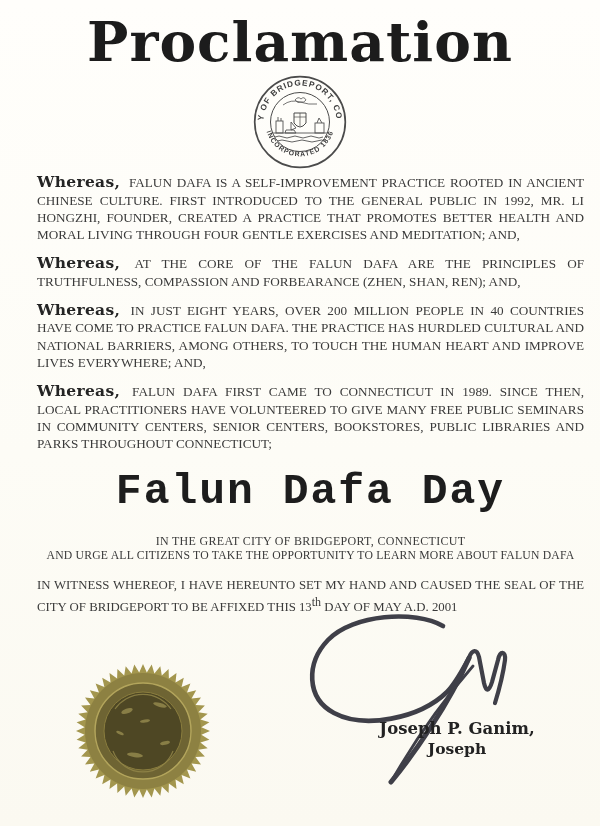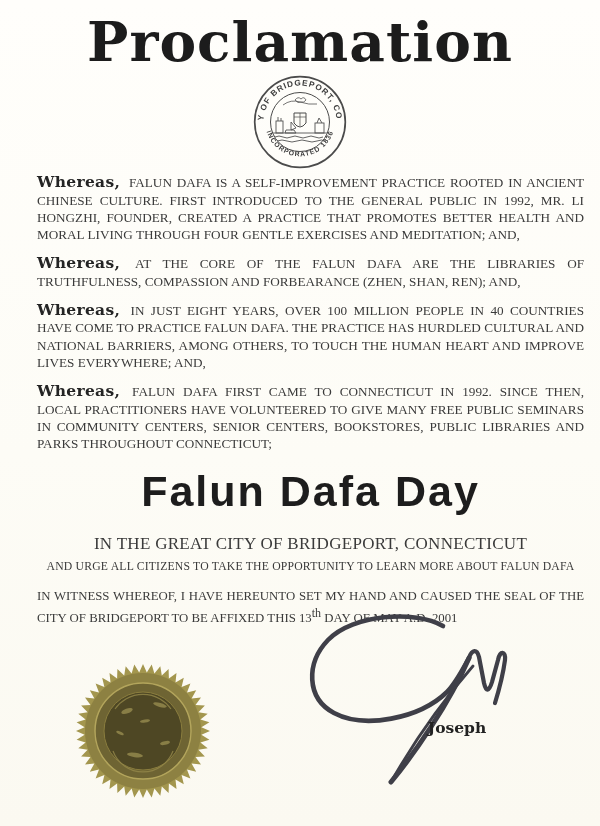--- a/index.html
+++ b/index.html
@@ -53,32 +53,32 @@
     font-weight: bold;
     font-size: 15.5px;
     letter-spacing: 0.3px;
     color: #242424;
     padding-right: 4px;
   }
 
   .day-title {
     margin: 16px 0 18px 0;
     text-align: center;
-    font-family: Liberation Sans, sans-serif;
+    font-family: Liberation Mono, monospace;
     font-weight: bold;
     font-size: 43px;
     line-height: 1.1;
     letter-spacing: 2px;
     color: #1d1d1d;
   }
 
   .center-line1 {
-    margin: 0 0 6px 0;
-    text-align: center;
-    font-size: 17px;
+    margin: 0 0 0 0;
+    text-align: center;
+    font-size: 12px;
     letter-spacing: 0.3px;
   }
   .center-line2 {
     margin: 0 0 15px 0;
     text-align: center;
     font-size: 11.7px;
     letter-spacing: 0.2px;
   }
 
   .witness {
@@ -158,31 +158,31 @@
 
   <div class="content">
 
     <p class="clause">
       <span class="lead">Whereas,</span>
       <span>FALUN DAFA IS A SELF-IMPROVEMENT PRACTICE ROOTED IN ANCIENT CHINESE CULTURE.  FIRST INTRODUCED TO THE GENERAL PUBLIC IN 1992, MR. LI HONGZHI, FOUNDER, CREATED A PRACTICE THAT PROMOTES BETTER HEALTH AND MORAL LIVING THROUGH FOUR GENTLE EXERCISES AND MEDITATION; AND,</span>
     </p>
 
     <p class="clause">
       <span class="lead">Whereas,</span>
-      <span>AT THE CORE OF THE FALUN DAFA ARE THE LIBRARIES OF TRUTHFULNESS, COMPASSION AND FORBEARANCE (ZHEN, SHAN, REN); AND,</span>
-    </p>
-
-    <p class="clause">
-      <span class="lead">Whereas,</span>
-      <span>IN JUST EIGHT YEARS, OVER 100 MILLION PEOPLE IN 40 COUNTRIES HAVE COME TO PRACTICE FALUN DAFA.  THE PRACTICE HAS HURDLED CULTURAL AND NATIONAL BARRIERS, AMONG OTHERS, TO TOUCH THE HUMAN HEART AND IMPROVE LIVES EVERYWHERE; AND,</span>
-    </p>
-
-    <p class="clause">
-      <span class="lead">Whereas,</span>
-      <span>FALUN DAFA FIRST CAME TO CONNECTICUT IN 1992.  SINCE THEN, LOCAL PRACTITIONERS HAVE VOLUNTEERED TO GIVE MANY FREE PUBLIC SEMINARS IN COMMUNITY CENTERS, SENIOR CENTERS, BOOKSTORES, PUBLIC LIBRARIES AND PARKS THROUGHOUT CONNECTICUT;</span>
+      <span>AT THE CORE OF THE FALUN DAFA ARE THE PRINCIPLES OF TRUTHFULNESS, COMPASSION AND FORBEARANCE (ZHEN, SHAN, REN); AND,</span>
+    </p>
+
+    <p class="clause">
+      <span class="lead">Whereas,</span>
+      <span>IN JUST EIGHT YEARS, OVER 200 MILLION PEOPLE IN 40 COUNTRIES HAVE COME TO PRACTICE FALUN DAFA.  THE PRACTICE HAS HURDLED CULTURAL AND NATIONAL BARRIERS, AMONG OTHERS, TO TOUCH THE HUMAN HEART AND IMPROVE LIVES EVERYWHERE; AND,</span>
+    </p>
+
+    <p class="clause">
+      <span class="lead">Whereas,</span>
+      <span>FALUN DAFA FIRST CAME TO CONNECTICUT IN 1989.  SINCE THEN, LOCAL PRACTITIONERS HAVE VOLUNTEERED TO GIVE MANY FREE PUBLIC SEMINARS IN COMMUNITY CENTERS, SENIOR CENTERS, BOOKSTORES, PUBLIC LIBRARIES AND PARKS THROUGHOUT CONNECTICUT;</span>
     </p>
 
 
     <h2 class="day-title">Falun Dafa Day</h2>
 
     <p class="center-line1">IN THE GREAT CITY OF BRIDGEPORT, CONNECTICUT</p>
     <p class="center-line2">AND URGE ALL CITIZENS TO TAKE THE OPPORTUNITY TO LEARN MORE ABOUT FALUN DAFA</p>
 
     <p class="witness"><span>IN WITNESS WHEREOF, I HAVE HEREUNTO SET MY HAND AND CAUSED THE SEAL OF THE CITY OF BRIDGEPORT TO BE AFFIXED THIS 13</span><sup>th</sup><span> DAY OF MAY A.D. 2001</span></p>
   </div>
@@ -207,16 +207,17 @@
   <svg class="signature-svg" viewBox="0 0 260 180" aria-hidden="true">
     <g fill="none" stroke="#3f3f48" stroke-linecap="round" stroke-linejoin="round">
       <path stroke-width="4.6" d="M 146,14 C 118,-2 56,2 31,28 C 9,51 9,86 37,101 C 67,117 122,107 150,80 C 159,71 166,57 172,46"></path>
       <path stroke-width="4.2" d="M 172,46 C 175,37 180,37 182,45 L 187,71 C 189,80 192,80 195,70 L 201,48 C 203,38 209,39 208,48 C 206,63 202,78 198,91"></path>
       <path stroke-width="5" d="M 172,46 C 152,92 117,142 94,170"></path>
       <path stroke-width="2.8" d="M 94,170 C 120,124 150,84 176,54"></path>
     </g>
   </svg>
 
   <div class="sig-block">
+    <div class="sig-name">Joseph P. Ganim,</div>
     <div class="sig-title">Joseph</div>
   </div>
 
 </div>
 
 </body></html>

